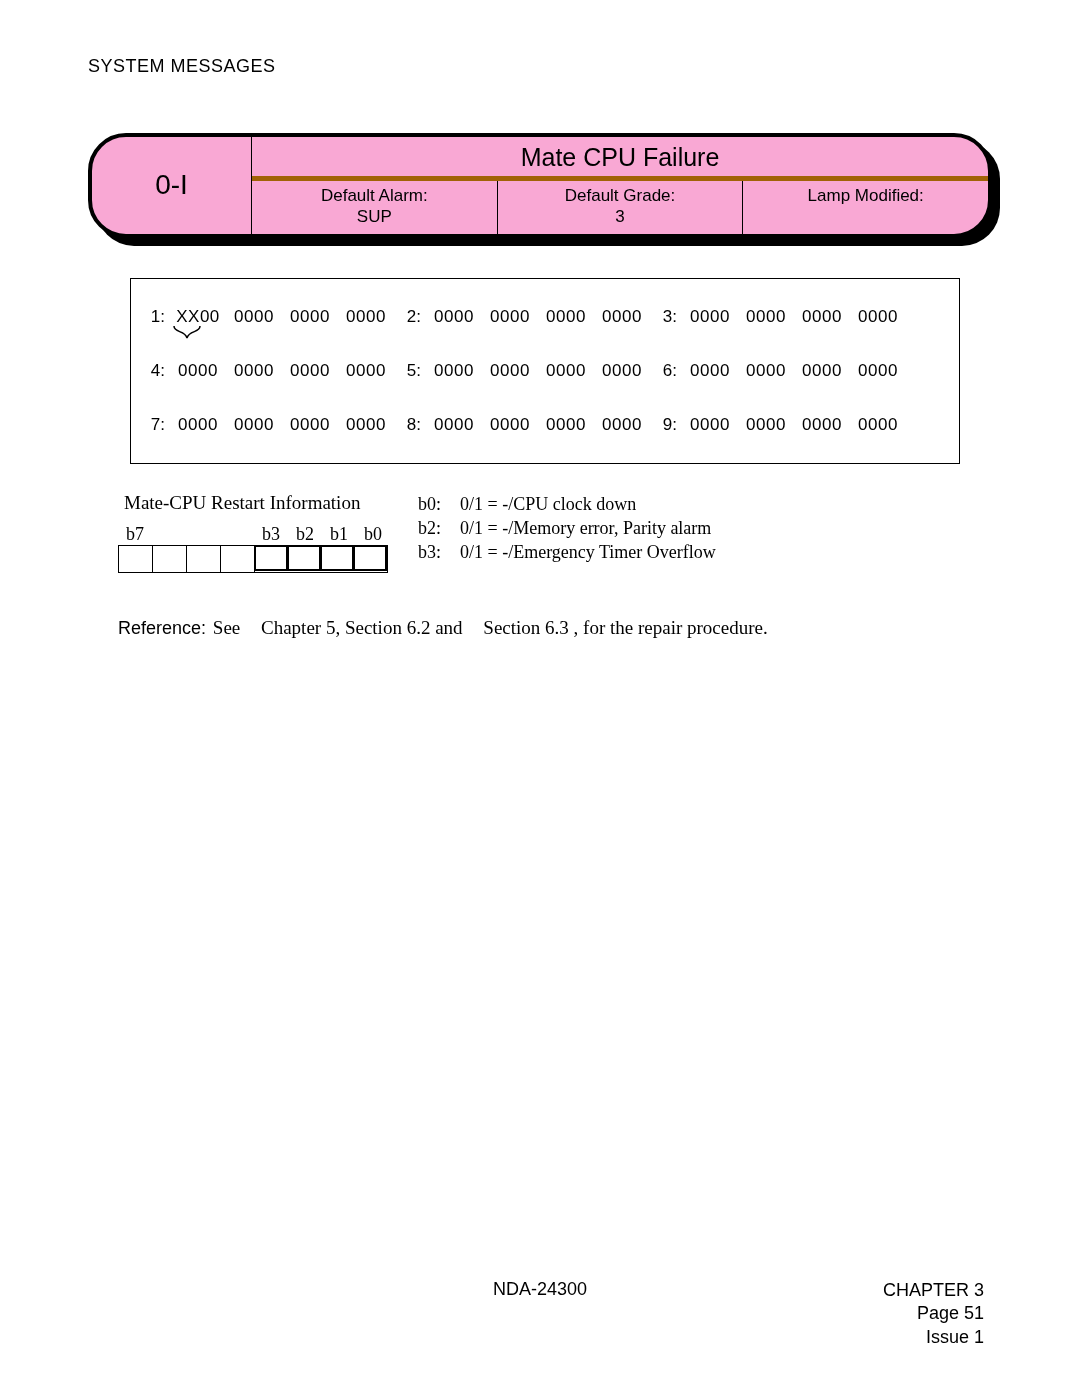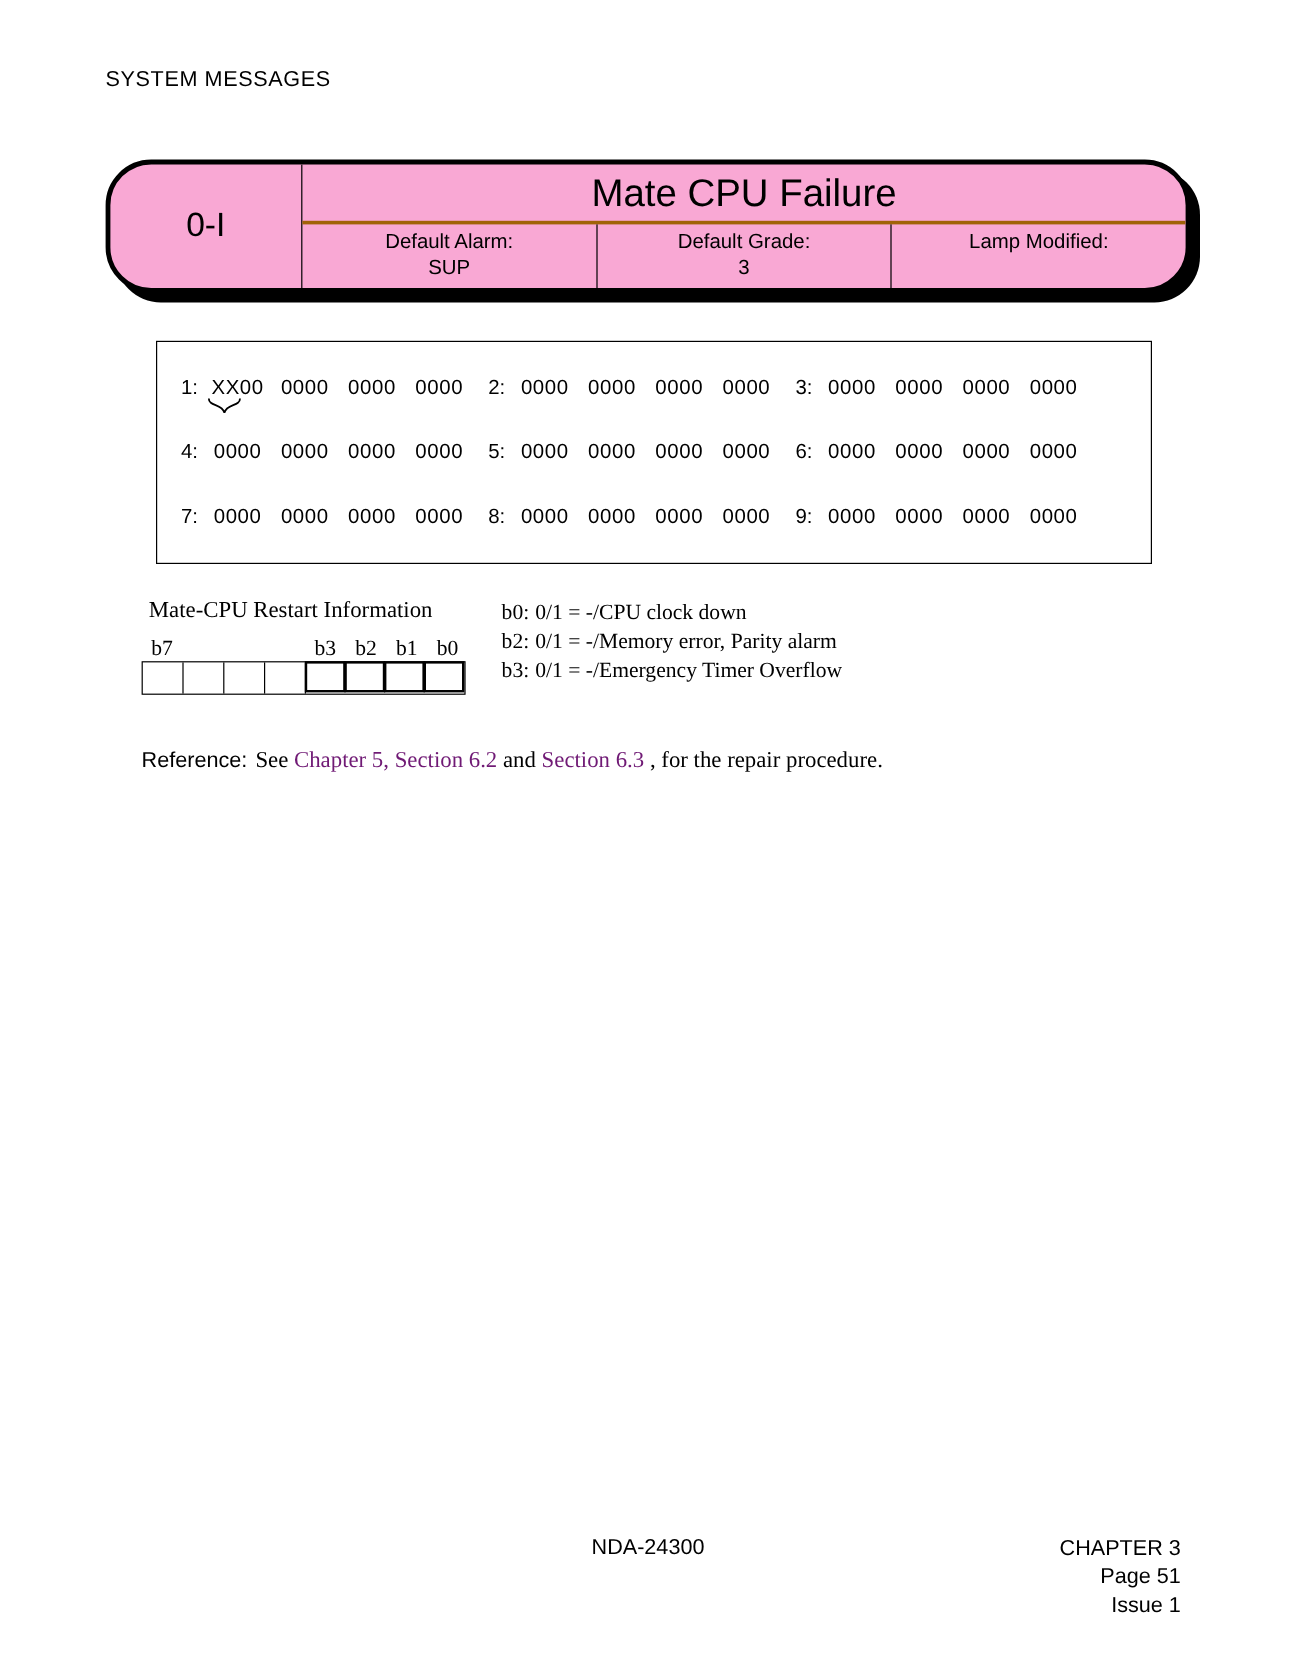--- a/index.html
+++ b/index.html
@@ -47,23 +47,23 @@
     width: 160px;
     display: flex;
     align-items: center;
     justify-content: center;
     font-size: 28px;
     border-right: 1px solid #000;
   }
   .card-right { flex: 1; display: flex; flex-direction: column; }
   .card-title {
     text-align: center;
-    font-size: 32px;
+    font-size: 25px;
     padding: 6px 0 4px 0;
-    border-bottom: 3px solid #a16207;
+    border-bottom: 5px solid #a16207;
   }
   .card-cells {
     display: flex;
     font-size: 17px;
   }
   .card-cell {
     flex: 1;
     text-align: center;
     padding: 4px 6px 6px 6px;
     border-right: 1px solid #000;
@@ -133,34 +133,34 @@
   .bit-box:last-child { border-right: none; }
   .bit-box.bold {
     border: 2px solid #000;
     margin: -1px 0 -1px -1px;
     position: relative; z-index: 1;
   }
   .legend {
     font-family: "Times New Roman", Times, serif;
     font-size: 18px;
   }
-  .legend-row { display: flex; line-height: 1.35; }
+  .legend-row { display: flex; gap: 14px; line-height: 1.35; }
   .legend-key { width: 28px; }
 
   .reference {
     font-family: "Times New Roman", Times, serif;
     font-size: 19px;
     margin: 44px 0 0 30px;
   }
   .reference .hdr {
     font-family: Arial, Helvetica, sans-serif;
     font-size: 18px;
     margin-right: 2px;
   }
-  .reference a { color: #701a75; text-decoration: none; }
+  .reference a { color: #000000; text-decoration: none; margin-left: 16px; }
 
   
   .footer {
     position: absolute;
     left: 0; right: 0; bottom: 48px;
     padding: 0 96px;
     display: flex;
     justify-content: space-between;
     font-size: 18px;
   }

